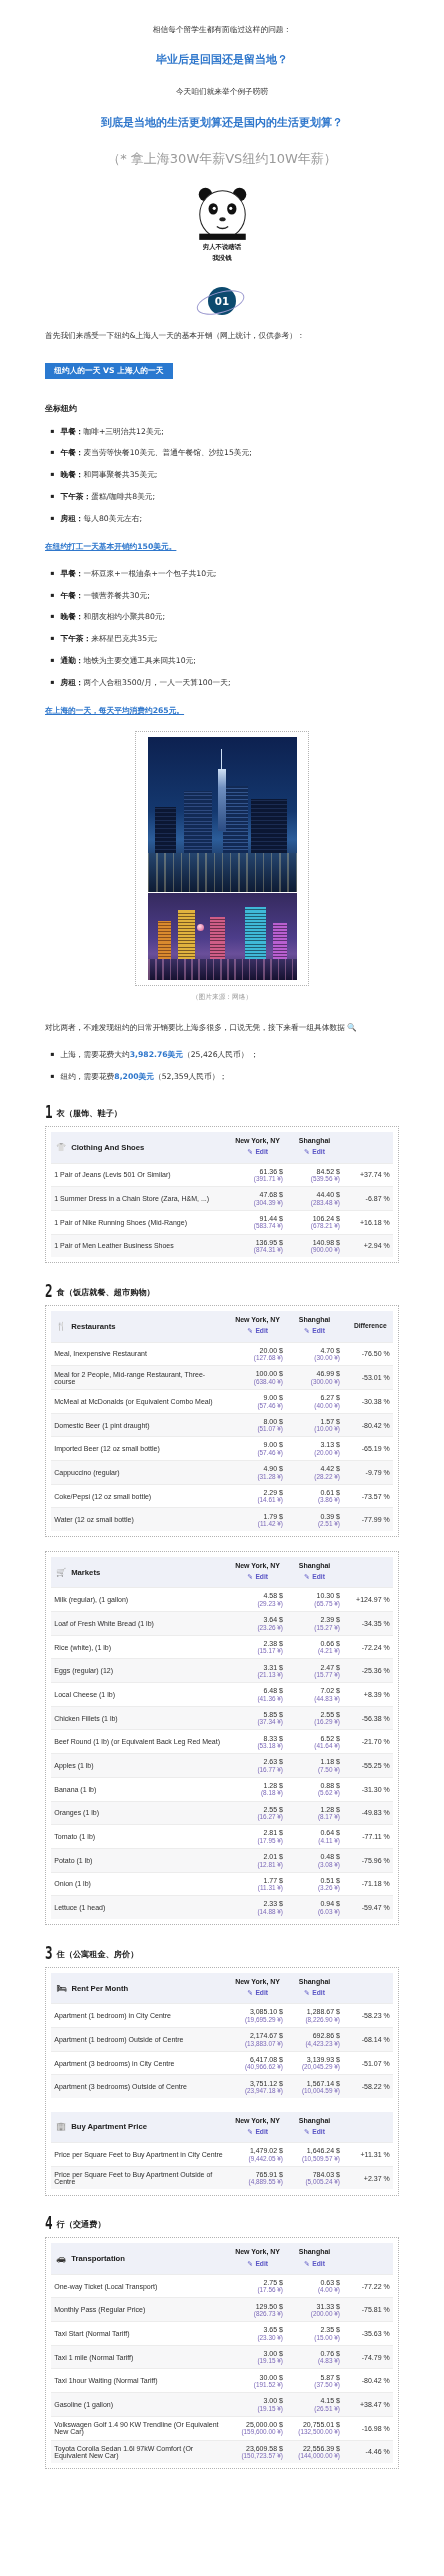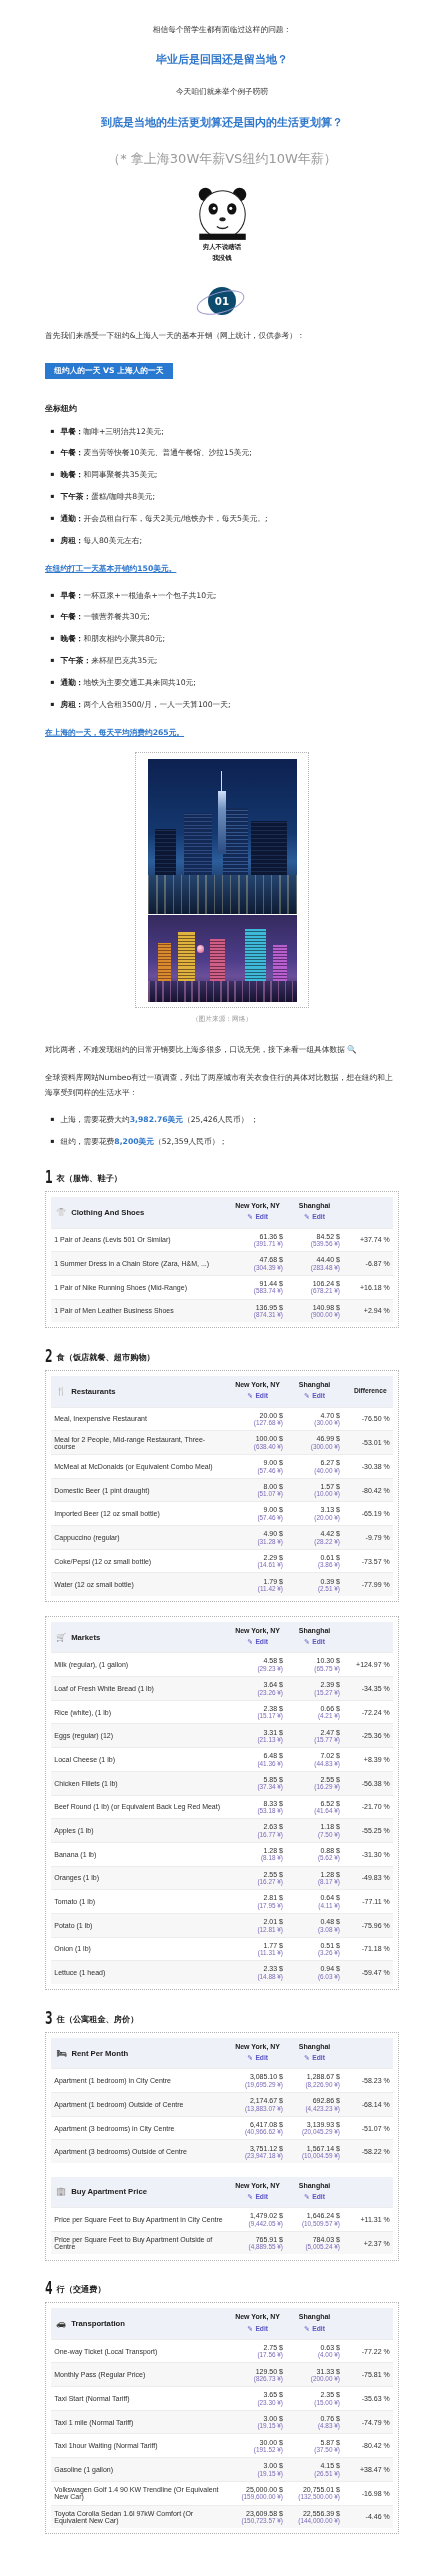--- a/index.html
+++ b/index.html
@@ -123,21 +123,20 @@
     <p>首先我们来感受一下纽约&amp;上海人一天的基本开销（网上统计，仅供参考）：</p>
 
     <div><span class="bar">纽约人的一天 VS 上海人的一天</span></div>
 
     <p class="bold-label">坐标纽约</p>
     <ul class="sq" id="ny-list">
         <li><span class="lbl">早餐：</span><span>咖啡+三明治共12美元;</span></li>
         <li><span class="lbl">午餐：</span><span>麦当劳等快餐10美元、普通午餐馆、沙拉15美元;</span></li>
         <li><span class="lbl">晚餐：</span><span>和同事聚餐共35美元;</span></li>
         <li><span class="lbl">下午茶：</span><span>蛋糕/咖啡共8美元;</span></li>
-        <li><span class="lbl">通勤：</span><span>开会员租自行车，每天2美元/地铁办卡，每天5美元。;</span></li>
         <li><span class="lbl">房租：</span><span>每人80美元左右;</span></li>
       </ul>
     <p><span class="lk">在纽约打工一天基本开销约150美元。</span></p>
 
     <ul class="sq" id="sh-list">
         <li><span class="lbl">早餐：</span><span>一杯豆浆+一根油条+一个包子共10元;</span></li>
         <li><span class="lbl">午餐：</span><span>一顿营养餐共30元;</span></li>
         <li><span class="lbl">晚餐：</span><span>和朋友相约小聚共80元;</span></li>
         <li><span class="lbl">下午茶：</span><span>来杯星巴克共35元;</span></li>
         <li><span class="lbl">通勤：</span><span>地铁为主要交通工具来回共10元;</span></li>
@@ -160,21 +159,20 @@
           <div class="t3"></div>
           <div class="t4"></div>
           <div class="t5"></div>
         <div class="orb"></div>
         <div class="water"></div>
       </div>
     </div>
     <p class="caption">（图片来源：网络）</p>
 
     <p><span class="seg-p">对比两者，不难发现纽约的日常开销要比上海多很多，口说无凭，接下来看一组具体数据 </span><span class="seg-p">🔍</span></p>
-    <p><span class="seg-p">全球资料库网站Numbeo有过一项调查，列出了两座城市有关衣食住行的具体对比数据，想在纽约和上海享受到同样的生活水平：</span></p>
 
     <ul class="sq" id="cost-list">
         <li><span class="seg-p">上海，需要花费大约</span><span class="seg-bl">3,982.76美元</span><span class="seg-p">（25,426人民币） ；</span></li>
         <li><span class="seg-p">纽约，需要花费</span><span class="seg-bl">8,200美元</span><span class="seg-p">（52,359人民币）；</span></li>
       </ul>
 
     <div id="numbeo">
         <div class="cat-head">
           <span class="cat-num">1</span>
           <span class="cat-title">衣（服饰、鞋子）</span>

